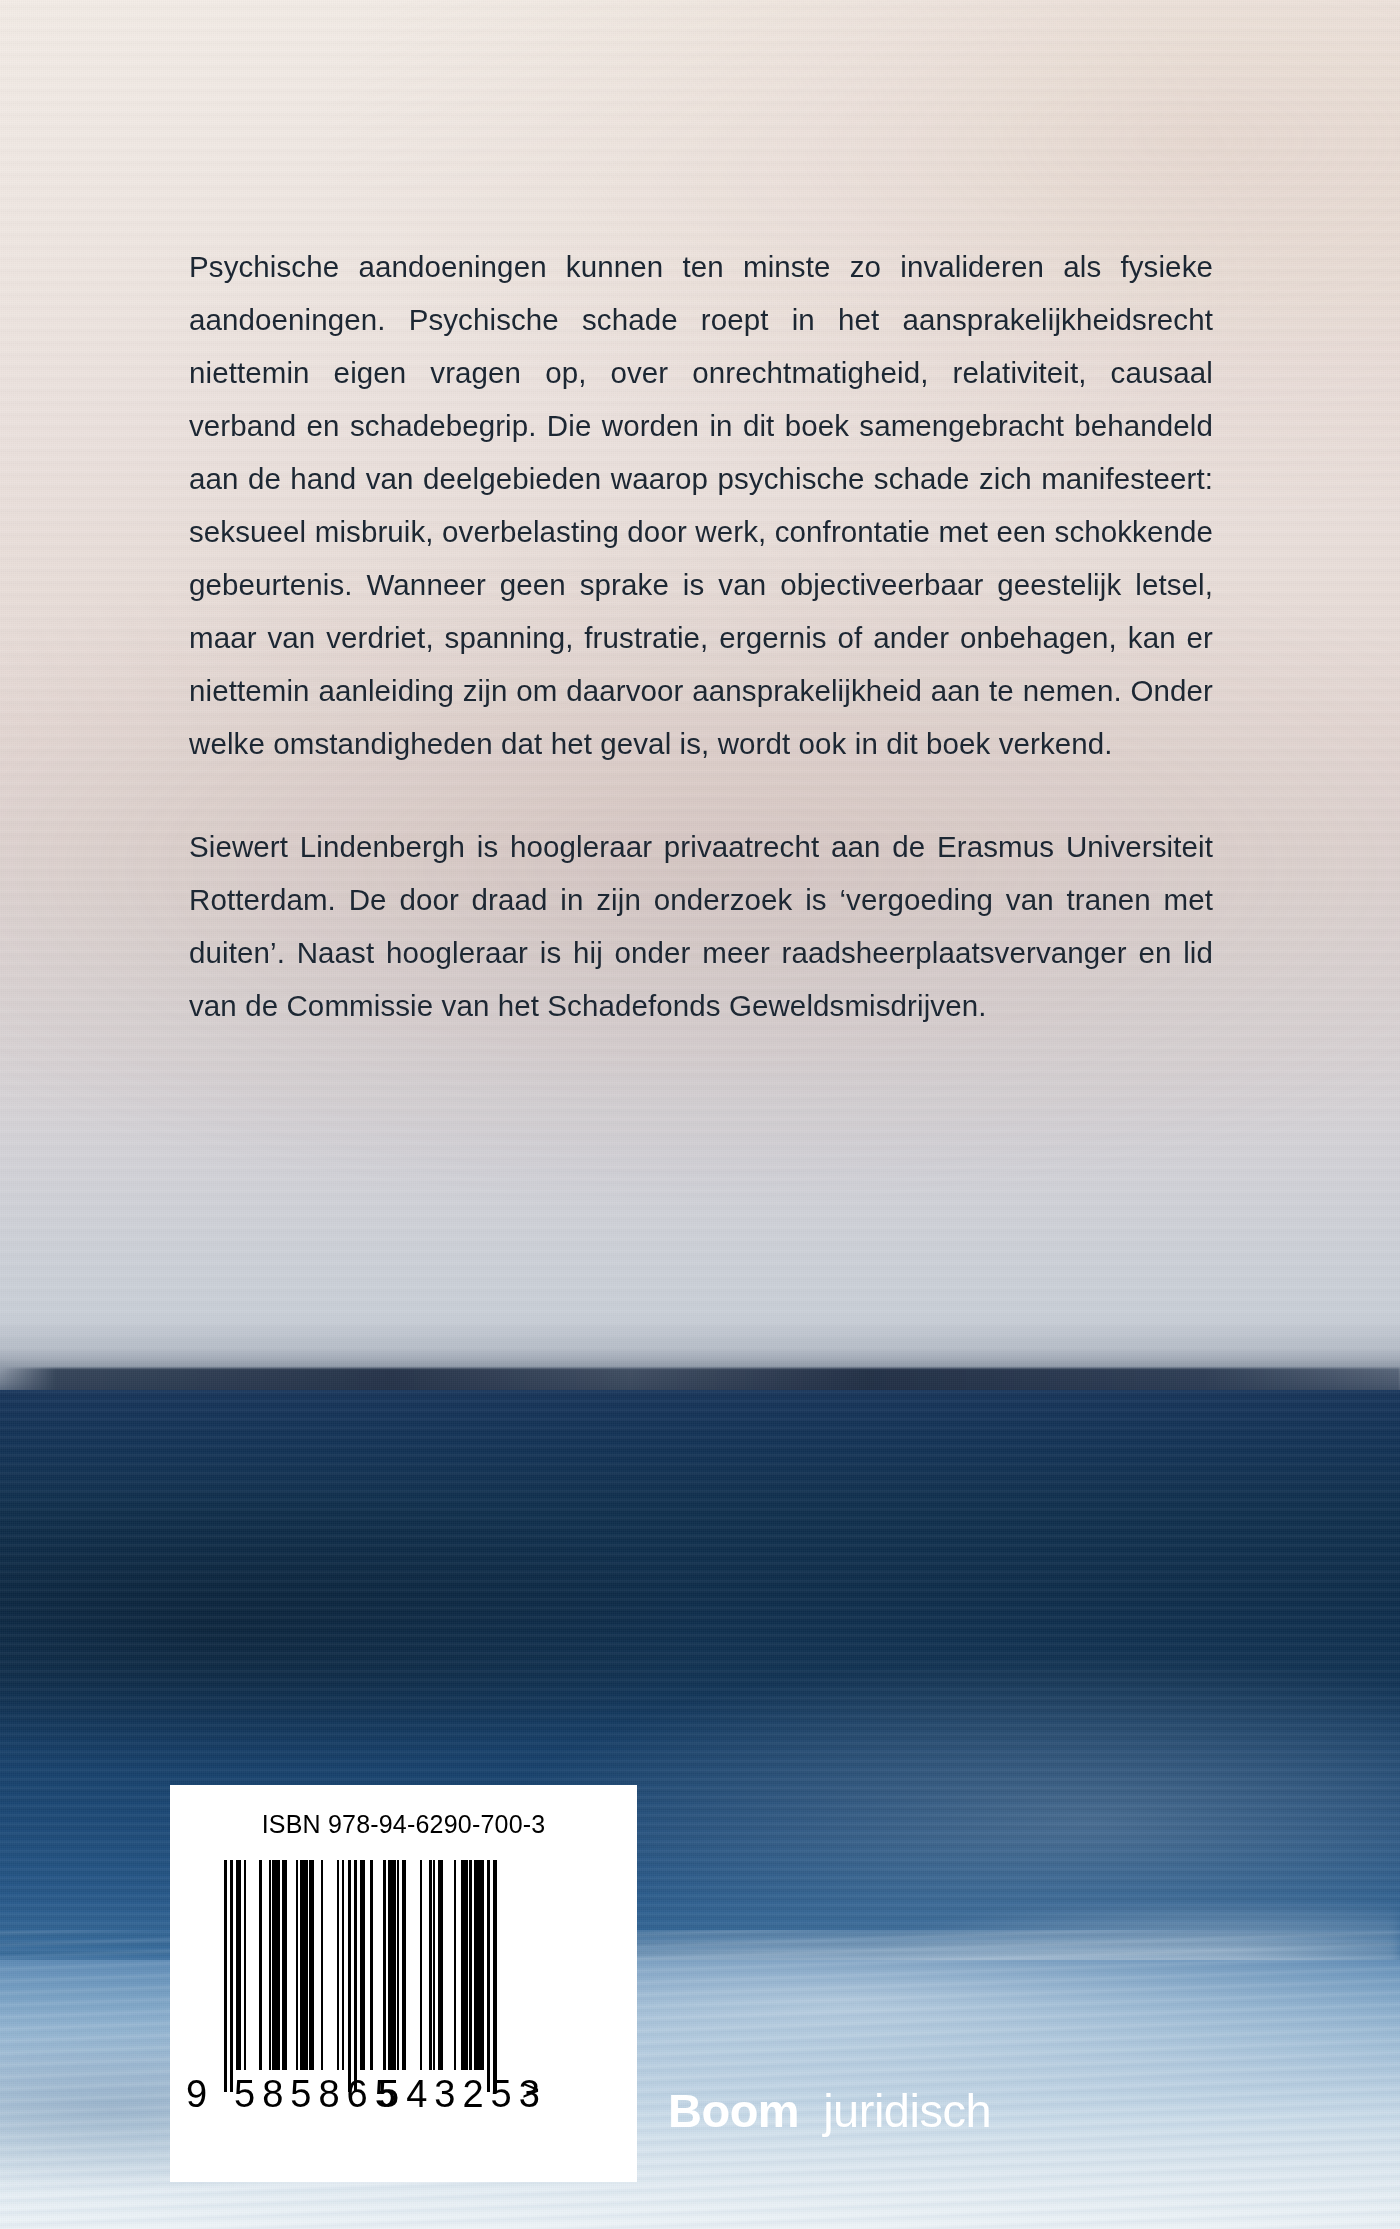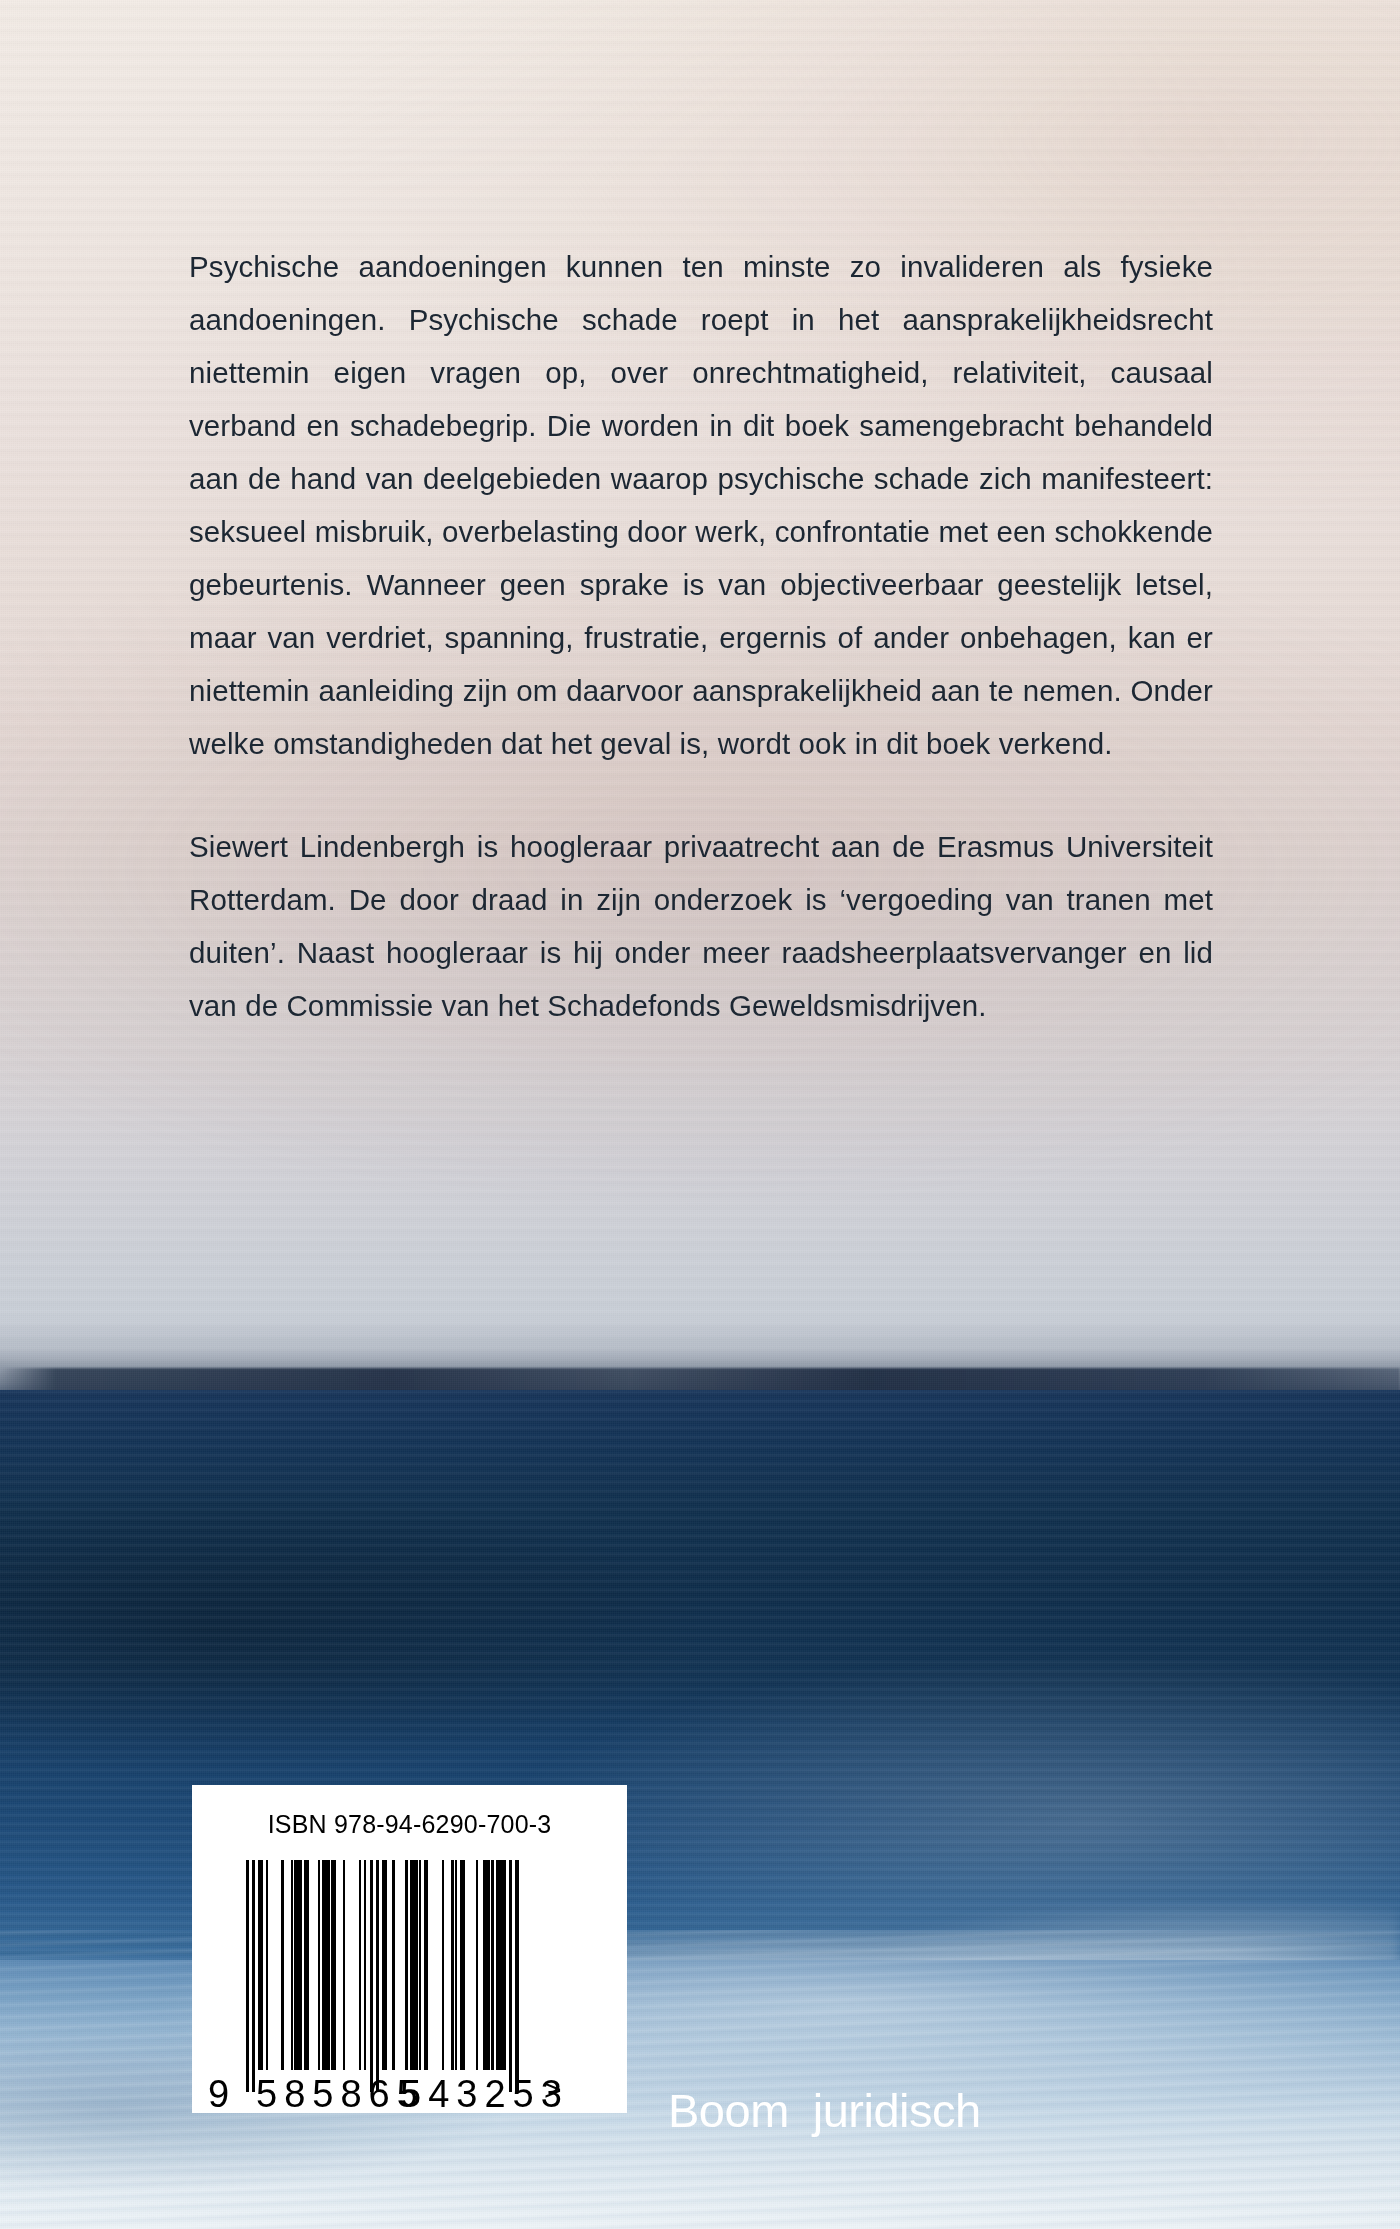--- a/index.html
+++ b/index.html
@@ -181,26 +181,26 @@
   .blurb p {
     margin: 12px;
   }
   .blurb p + p {
     margin-top: 50px;
   }
 
   
   .barcode-box {
     position: absolute;
-    left: 192px;
+    left: 170px;
     top: 1785px;
     width: 435px;
-    height: 328px;
+    height: 365px;
     background: #ffffff;
-    padding: 0;
+    padding: 16px;
   }
   .isbn-text {
     position: absolute;
     left: 0;
     top: 25px;
     width: 100%;
     text-align: center;
     font-size: 25px;
     color: #000;
     letter-spacing: .2px;
@@ -243,21 +243,21 @@
   
   .publisher {
     position: absolute;
     left: 668px;
     top: 2083px;
     font-size: 47px;
     color: #ffffff;
     letter-spacing: -0.5px;
     white-space: nowrap;
   }
-  .publisher .b1 { font-weight: normal; }
+  .publisher .b1 { font-weight: bold; }
   .publisher .b2 { font-weight: normal; margin-left: 24px; }
 </style>
 </head>
 <body>
 
 <div id="cover">
 
   <div class="bg-layer sky"></div>
   <div class="bg-layer sky-haze"></div>
   <div class="bg-layer sky-streaks"></div>

